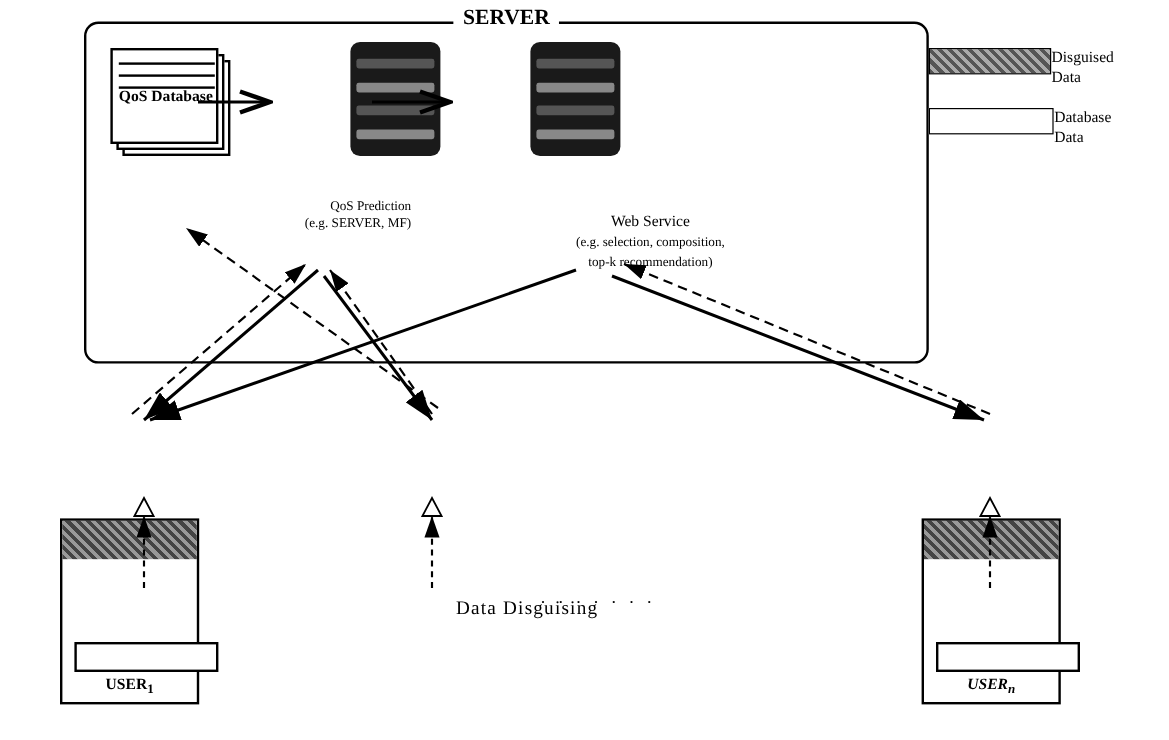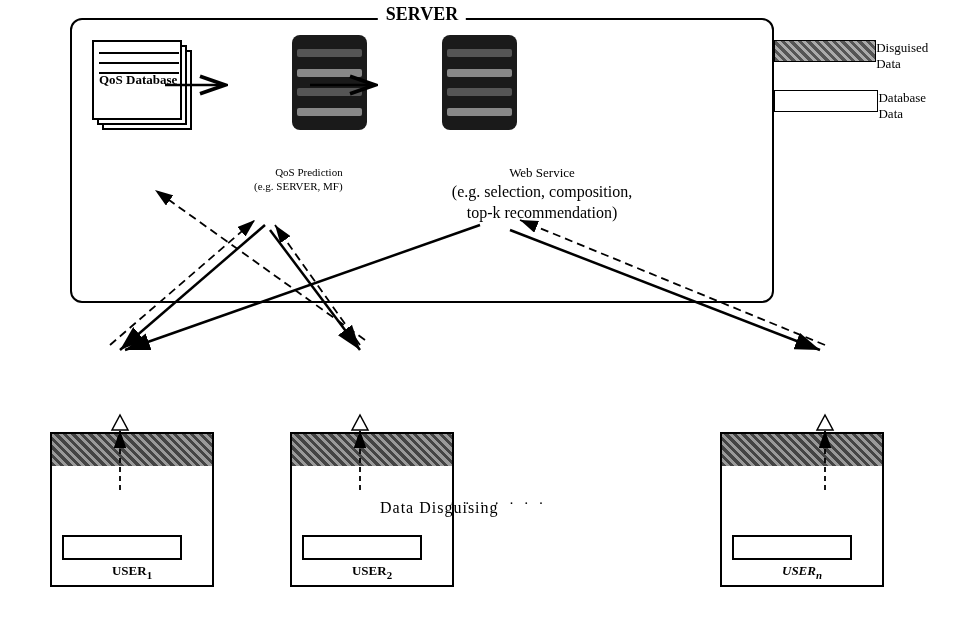--- a/index.html
+++ b/index.html
@@ -121,21 +121,21 @@
       left: 170px;
       font-size: 11px;
       text-align: right;
       line-height: 1.3;
       margin-left: 12px;
     }
 
     
     .web-service-label {
       position: absolute;
-      top: 145px;
+      top: 156px;
       left: 370px;
       font-size: 13px;
       text-align: center;
       line-height: 1.3;
       width: 200px;
     }
 
     
     .legend {
       position: absolute;
@@ -171,21 +171,21 @@
       margin-bottom: 4px;
     }
 
     .legend-text {
       font-size: 13px;
     }
 
     
     .user-box {
       position: absolute;
-      width: 164px;
+      width: 116px;
       height: 155px;
       border: 2px solid #000;
       background: #fff;
     }
 
     .user-box-1 { bottom: 20px; left: 40px; }
     .user-box-2 { bottom: 20px; left: 280px; }
     .user-box-n { bottom: 20px; right: 80px; font-style: italic; }
 
     .user-disguised-bar {
@@ -280,21 +280,21 @@
       </div>
     </div>
 
     <div class="qos-prediction-label">
       <span>QoS Prediction</span><br>
       <span>(e.g. SERVER, MF)</span>
     </div>
 
     <div class="web-service-label">
       <span>Web Service</span><br>
-      <span style="font-size:16px;">(e.g. selection, composition,<br>top-k recommendation)</span>
+      <span style="font-size:11px;">(e.g. selection, composition,<br>top-k recommendation)</span>
     </div>
 
   </div>
 
   <div class="legend">
     <div class="legend-item">
       <div class="legend-box-disguised"></div>
       <span class="legend-text">Disguised Data</span>
     </div>
     <div class="legend-item">
@@ -304,27 +304,20 @@
   </div>
 
   <div class="user-box user-box-1">
     <div class="user-disguised-bar"></div>
     <div class="user-original-bar"></div>
     <div class="user-label">
       USER<sub>1</sub>
     </div>
   </div>
 
-  <div class="user-box user-box-2">
-    <div class="user-disguised-bar"></div>
-    <div class="user-original-bar"></div>
-    <div class="user-label">
-      USER<sub>2</sub>
-    </div>
-  </div>
 
   <div class="user-box user-box-n">
     <div class="user-disguised-bar"></div>
     <div class="user-original-bar"></div>
     <div class="user-label">
       USER<sub>n</sub>
     </div>
   </div>
 
   <div style="position:absolute; bottom:95px; left:440px; font-size:15px; letter-spacing:3px;">

